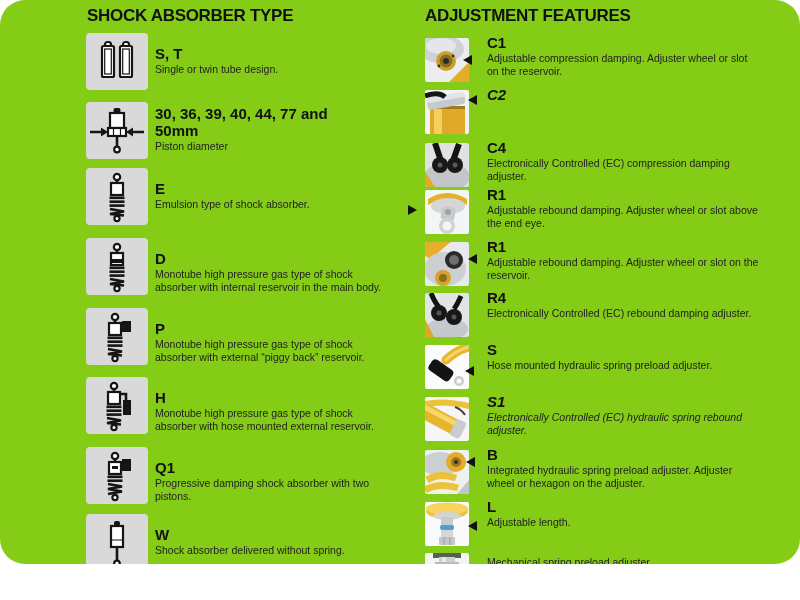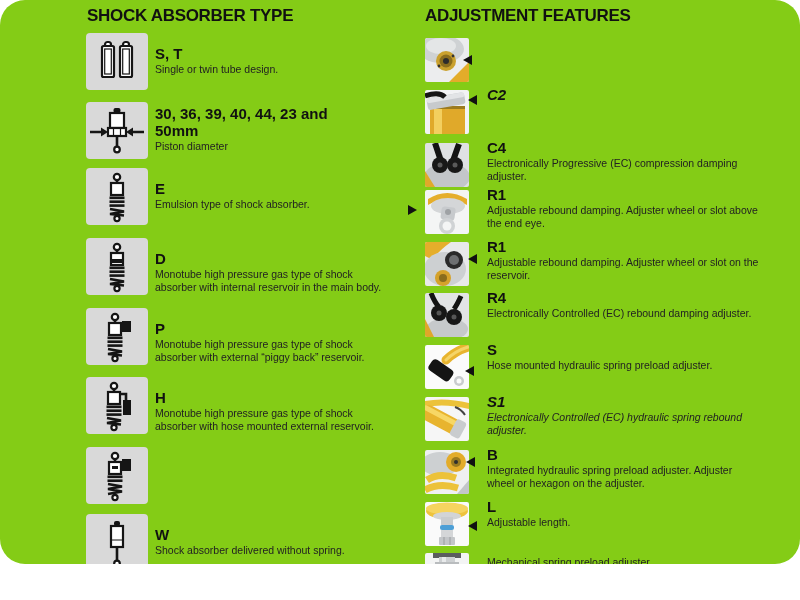--- a/index.html
+++ b/index.html
@@ -63,21 +63,21 @@
         <line x1="34.5" y1="26" x2="34.5" y2="34" class="ik-thin"></line>
         <line x1="31" y1="34" x2="31" y2="45" class="ik-line"></line>
         <circle cx="31" cy="47.5" r="2.8" class="ik-stroke" stroke-width="1.8"></circle>
         <line x1="4" y1="30" x2="15" y2="30" class="ik-line"></line>
         <polygon points="15,25.5 15,34.5 22,30" class="ik-fill"></polygon>
         <line x1="58" y1="30" x2="47" y2="30" class="ik-line"></line>
         <polygon points="47,25.5 47,34.5 40,30" class="ik-fill"></polygon>
       </svg>
     </div>
     <div class="ltxt tall">
-      <div class="code">30, 36, 39, 40, 44, 23 and 50mm</div>
+      <div class="code">30, 36, 39, 40, 44, 77 and 50mm</div>
       <div class="desc">Piston diameter</div>
     </div>
   </div>
 
   <div class="lrow" style="top:168px;height:57px;">
     <div class="ibox">
       <svg width="62" height="57" viewBox="0 0 62 57">
         <circle cx="31" cy="9" r="3.2" class="ik-stroke" stroke-width="1.8"></circle>
         <line x1="31" y1="12" x2="31" y2="15" class="ik-line"></line>
         <rect x="25" y="15" width="12" height="12" class="ik-stroke"></rect>
@@ -162,20 +162,24 @@
         <line x1="29" y1="12" x2="29" y2="15" class="ik-line"></line>
         <rect x="23" y="15" width="12" height="12" class="ik-stroke"></rect>
         <rect x="26" y="19" width="6" height="3" class="ik-fill"></rect>
         <rect x="36" y="12" width="9" height="12" class="ik-fill"></rect>
         <rect x="21.5" y="28.5" width="15" height="2.6" class="ik-fill"></rect>
         <rect x="21.5" y="32.4" width="15" height="2.6" class="ik-fill"></rect>
         <polyline points="22,37 36,39.5 22,42 36,44.5 22,47" class="ik-line"></polyline>
         <circle cx="29" cy="50.5" r="2.6" class="ik-stroke" stroke-width="1.8"></circle>
       </svg>
     </div>
+    <div class="ltxt">
+      <div class="code">Q1</div>
+      <div class="desc">Progressive damping shock absorber with two pistons.</div>
+    </div>
   </div>
 
   <div class="lrow" style="top:514px;height:57px;">
     <div class="ibox">
       <svg width="62" height="57" viewBox="0 0 62 57">
         <rect x="28" y="7" width="6" height="5" rx="2" class="ik-fill"></rect>
         <rect x="25" y="12" width="12" height="21" class="ik-stroke"></rect>
         <line x1="25" y1="26" x2="37" y2="26" class="ik-thin"></line>
         <line x1="31" y1="33" x2="31" y2="47" class="ik-line"></line>
         <circle cx="31" cy="49.5" r="2.8" class="ik-stroke" stroke-width="1.8"></circle>
@@ -197,20 +201,24 @@
         <ellipse cx="16" cy="8" rx="15" ry="8" fill="#e4e6e7"></ellipse>
         <path d="M24 44 L44 24 L44 44 Z" fill="#e3ac2a"></path>
         <circle cx="21" cy="23" r="10" fill="#caa12e"></circle>
         <circle cx="21" cy="23" r="6.5" fill="#8a6d1d"></circle>
         <circle cx="21" cy="23" r="3" fill="#2c2c2c"></circle>
         <circle cx="28" cy="18" r="1.4" fill="#333"></circle>
         <circle cx="14" cy="28" r="1.4" fill="#333"></circle>
       </svg>
     </div>
     <span class="tri pl" style="left:38px;top:17px;"></span>
+    <div class="rtxt">
+      <div class="code">C1</div>
+      <div class="desc">Adjustable compression damping. Adjuster wheel or slot on the reservoir.</div>
+    </div>
   </div>
 
   <div class="rrow" style="top:90px;height:44px;font-style:italic;">
     <div class="photo">
       <svg width="44" height="44" viewBox="0 0 44 44">
         <rect width="44" height="44" fill="#f2f3f4"></rect>
         <rect x="5" y="18" width="35" height="26" fill="#e0a92a"></rect>
         <rect x="9" y="18" width="8" height="26" fill="#f3cf5e"></rect>
         <rect x="5" y="16" width="35" height="3" fill="#9c7b1f"></rect>
         <g transform="rotate(-10 22 11)">
@@ -235,21 +243,21 @@
         <path d="M10 0 Q14 12 16 18" stroke="#131313" stroke-width="6" fill="none"></path>
         <path d="M34 1 Q30 12 28 18" stroke="#131313" stroke-width="6" fill="none"></path>
         <circle cx="15" cy="22" r="8" fill="#181818"></circle>
         <circle cx="30" cy="22" r="8" fill="#181818"></circle>
         <circle cx="15" cy="22" r="2.5" fill="#5a5a5a"></circle>
         <circle cx="30" cy="22" r="2.5" fill="#5a5a5a"></circle>
       </svg>
     </div>
     <div class="rtxt">
       <div class="code">C4</div>
-      <div class="desc">Electronically Progressive (EC) compression damping adjuster.</div>
+      <div class="desc">Electronically Controlled (EC) compression damping adjuster.</div>
     </div>
   </div>
 
   <div class="rrow" style="top:190px;height:44px;">
     <div class="photo">
       <svg width="44" height="44" viewBox="0 0 44 44">
         <rect width="44" height="44" fill="#f4f5f5"></rect>
         <path d="M3 9 Q22 -3 42 9 L42 15 Q22 4 3 15 Z" fill="#e5ae2b"></path>
         <ellipse cx="23" cy="16" rx="17" ry="8" fill="#d4d6d8"></ellipse>
         <g transform="rotate(8 23 24)">

